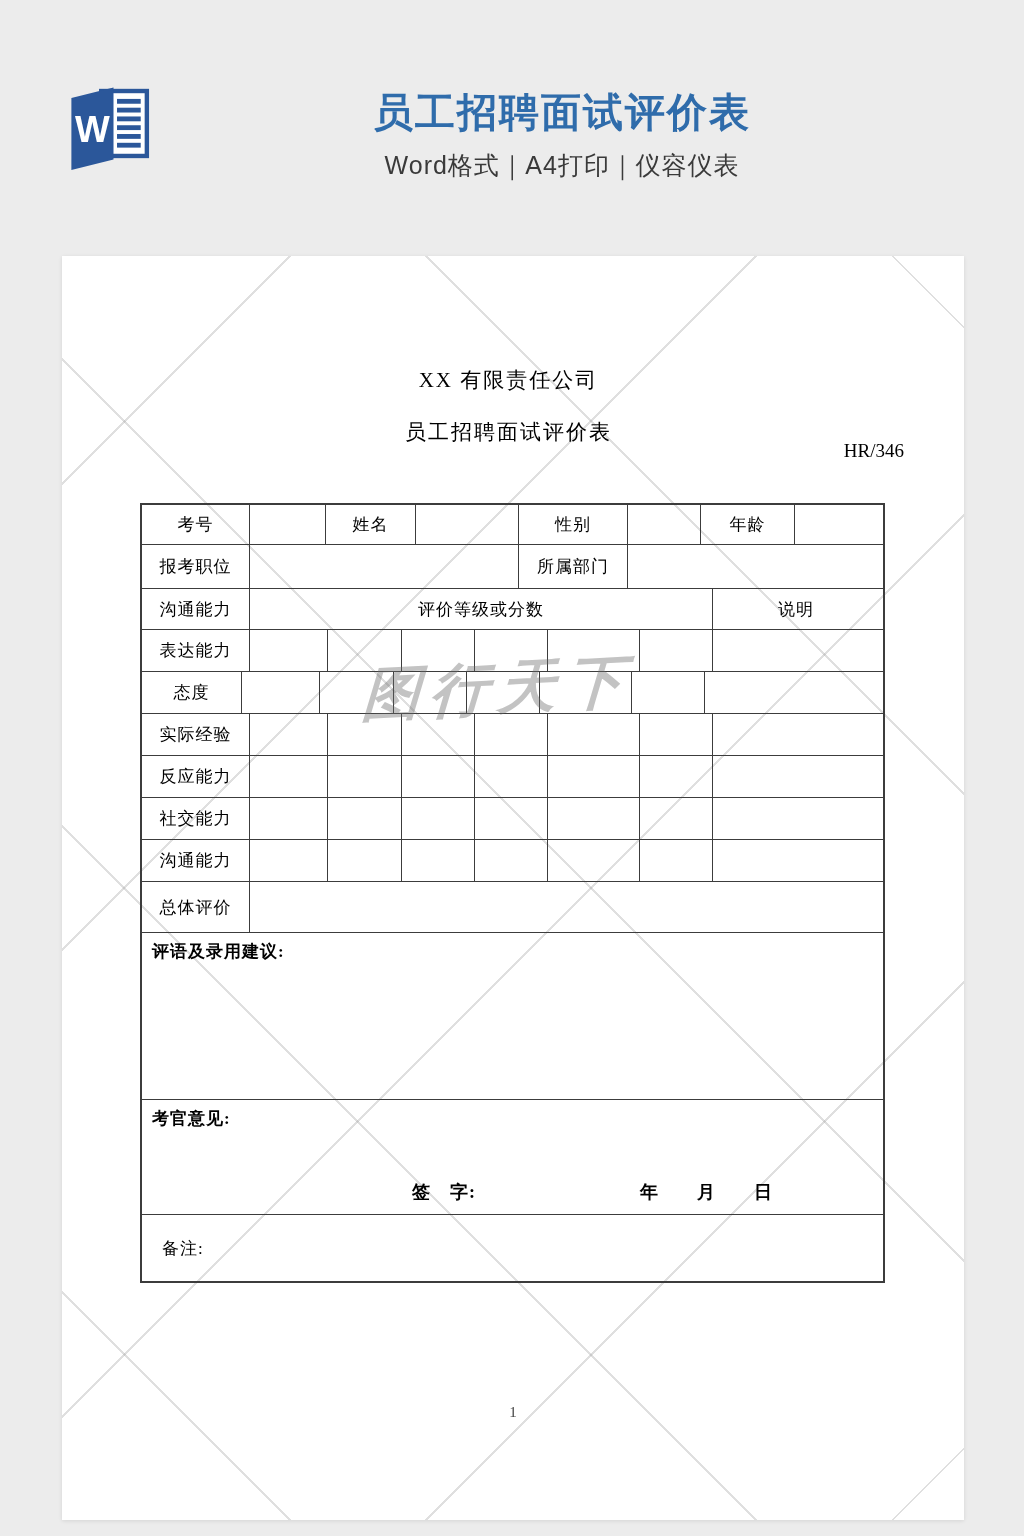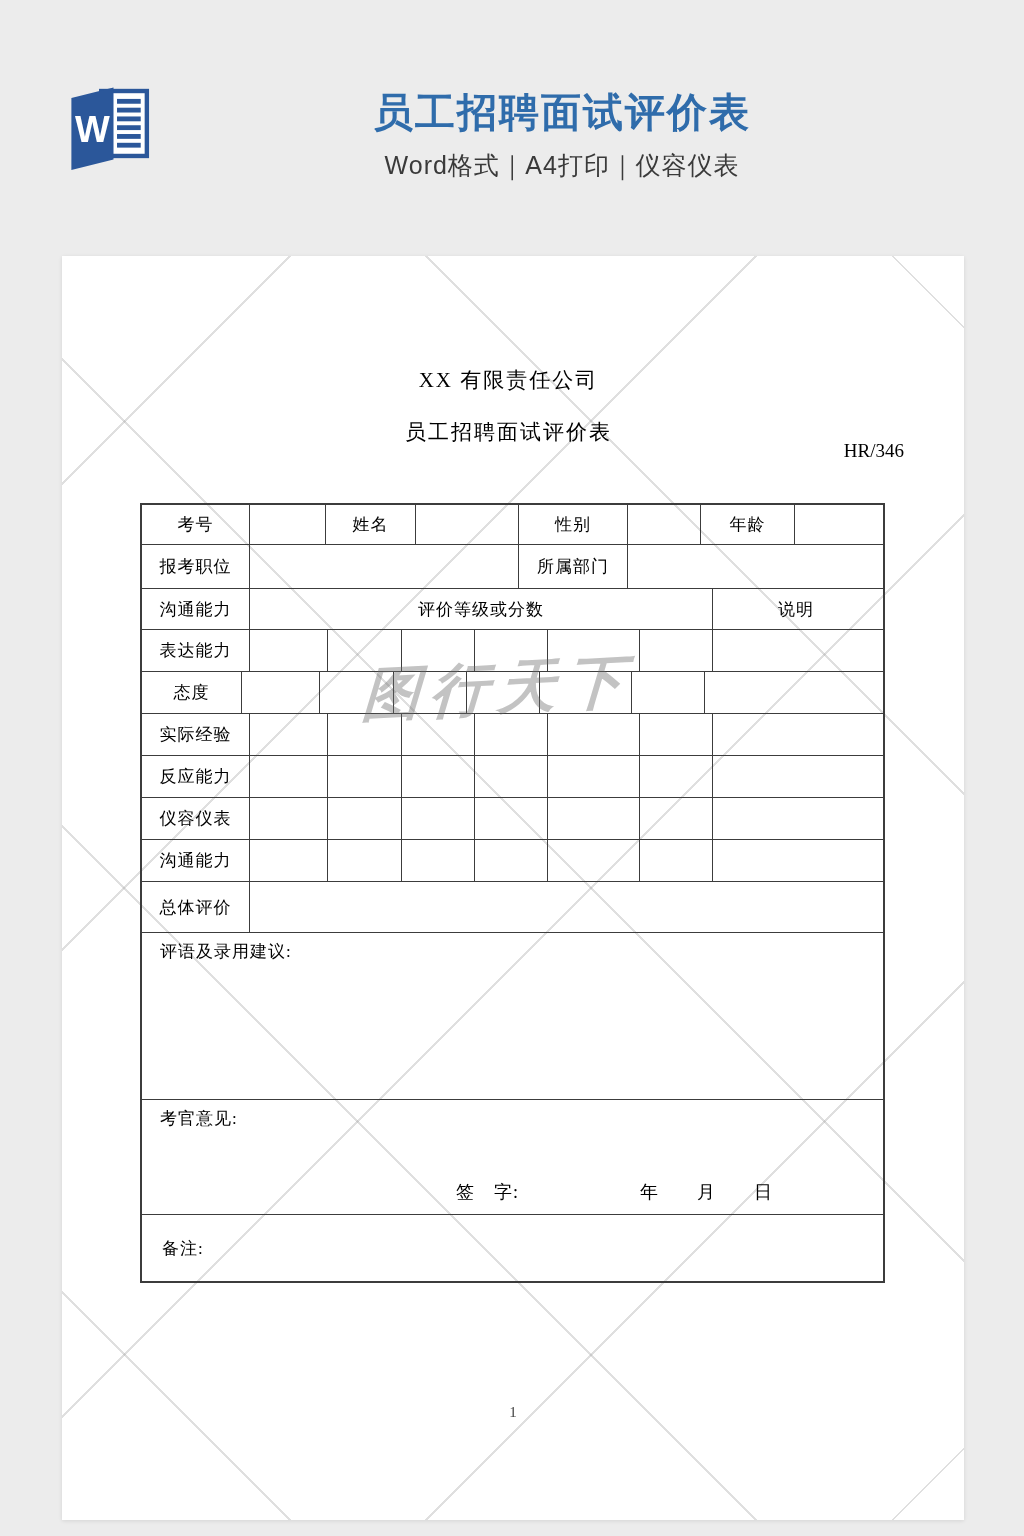--- a/index.html
+++ b/index.html
@@ -66,24 +66,24 @@
   }
   .cell:last-child{border-right:none;}
   .r-basic{height:39px;}
   .r-pos{height:43px;}
   .r-head{height:40px;}
   .r-crit{height:41px;}
   .r-overall{height:50px;}
   .r-comment{height:166px;}
   .r-exam{height:114px;}
   .r-note{height:66px;}
-  .cell.tl{align-items:flex-start;justify-content:flex-start;padding:7px 18px;}
+  .cell.tl{align-items:flex-start;justify-content:flex-start;padding:7px 10px;font-weight:bold;}
   .cell.cl{justify-content:flex-start;padding-left:20px;}
   .exam-cell{position:relative;}
-  .sign-label{position:absolute;left:270px;bottom:10px;font-size:18px;margin-left:44px;}
+  .sign-label{position:absolute;left:270px;bottom:10px;font-size:18px;}
   .date-label{position:absolute;left:498px;bottom:10px;font-size:18px;}
   .page-number{
     position:absolute;left:0;top:1148px;width:100%;text-align:center;
     font-family:"Liberation Serif","DejaVu Serif",serif;
     font-size:15px;color:#444;
   }
 </style>
 </head>
 <body>
 
@@ -182,21 +182,21 @@
       <div class="cell" style="width:74px"></div>
       <div class="cell" style="width:73px"></div>
       <div class="cell" style="width:73px"></div>
       <div class="cell" style="width:92px"></div>
       <div class="cell" style="width:73px"></div>
       <div class="cell" style="width:166px"></div>
     </div>
 
 
     <div class="trow r-crit">
-      <div class="cell" style="width:108px">仪容仪表</div>
+      <div class="cell" style="width:108px">社交能力</div>
       <div class="cell" style="width:78px"></div>
       <div class="cell" style="width:74px"></div>
       <div class="cell" style="width:73px"></div>
       <div class="cell" style="width:73px"></div>
       <div class="cell" style="width:92px"></div>
       <div class="cell" style="width:73px"></div>
       <div class="cell" style="width:166px"></div>
     </div>
 
     <div class="trow r-crit">

